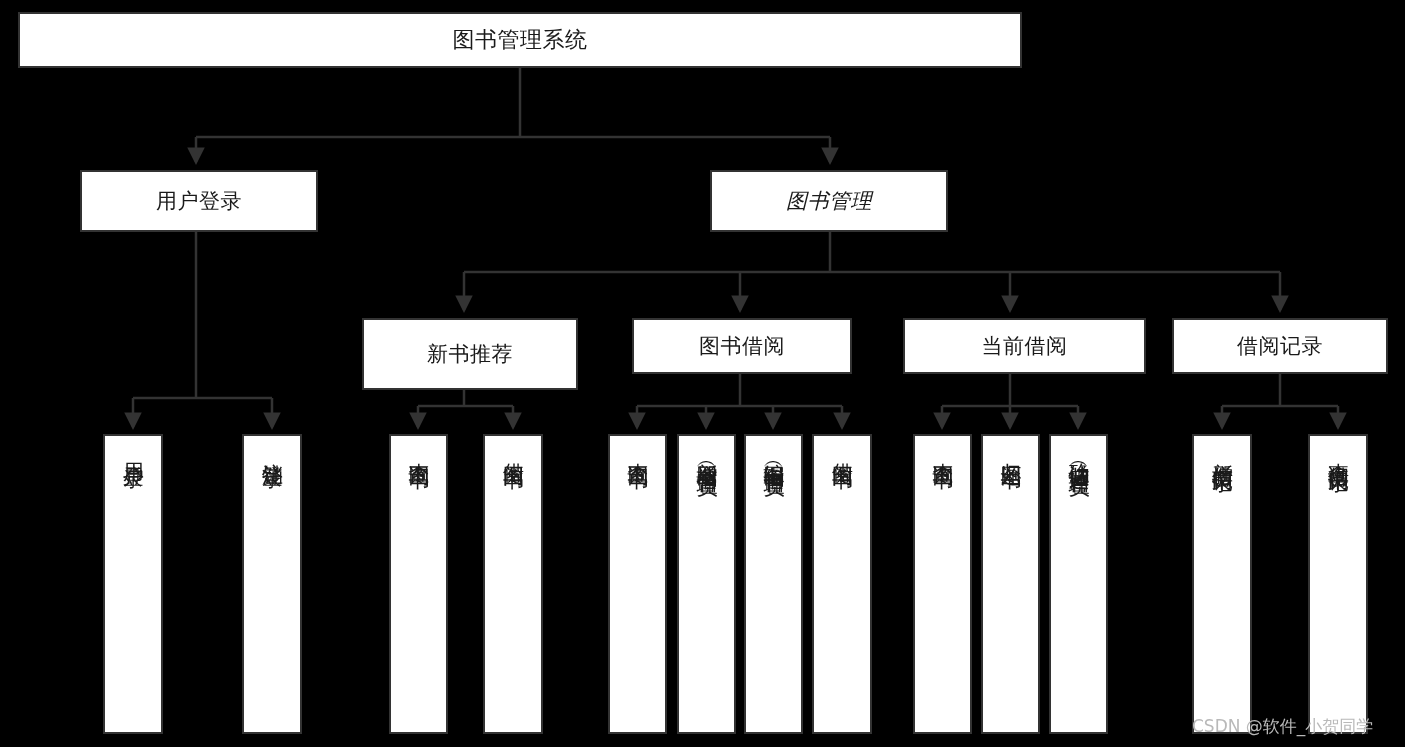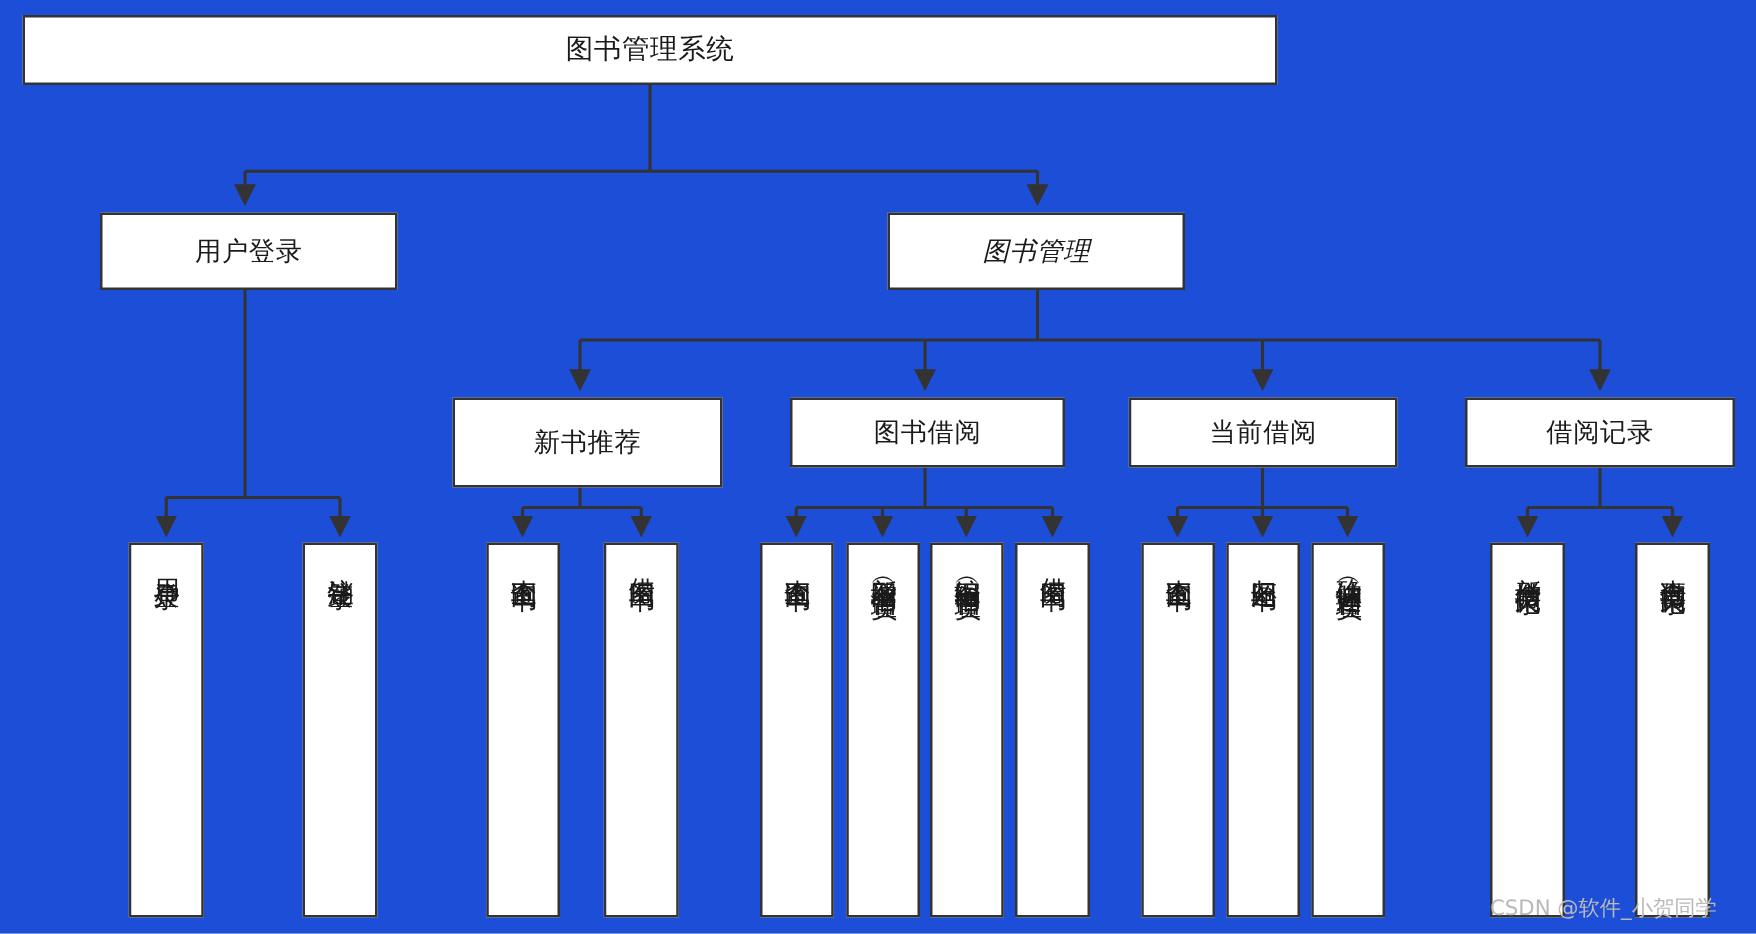--- a/index.html
+++ b/index.html
@@ -8,21 +8,21 @@
     padding: 0;
     background: #ffffff;
   }
   body {
     font-family: "DejaVu Sans", "Liberation Sans", sans-serif;
   }
   #canvas {
     position: relative;
     width: 1405px;
     height: 747px;
-    background: #1d4ed8;
+    background: #000000;
     overflow: hidden;
   }
   #edges {
     position: absolute;
     left: 0;
     top: 0;
     width: 1405px;
     height: 747px;
     pointer-events: none;
   }
@@ -135,21 +135,21 @@
   <div class="node horiz" style="left:710px; top:170px; width:238px; height:62px;font-style:italic;">
     <span class="label">图书管理</span>
   </div>
 
   <div class="node horiz" style="left:362px; top:318px; width:216px; height:72px;">
     <span class="label">新书推荐</span>
   </div>
   <div class="node horiz" style="left:632px; top:318px; width:220px; height:56px;">
     <span class="label">图书借阅</span>
   </div>
-  <div class="node horiz" style="left:903px; top:318px; width:215px; height:56px;">
+  <div class="node horiz" style="left:903px; top:318px; width:243px; height:56px;">
     <span class="label">当前借阅</span>
   </div>
   <div class="node horiz" style="left:1172px; top:318px; width:216px; height:56px;">
     <span class="label">借阅记录</span>
   </div>
 
   <div class="node vert" style="left:103px; top:434px; width:60px; height:300px;">
     <span class="label">用户登录</span>
   </div>
   <div class="node vert" style="left:242px; top:434px; width:60px; height:300px;">

